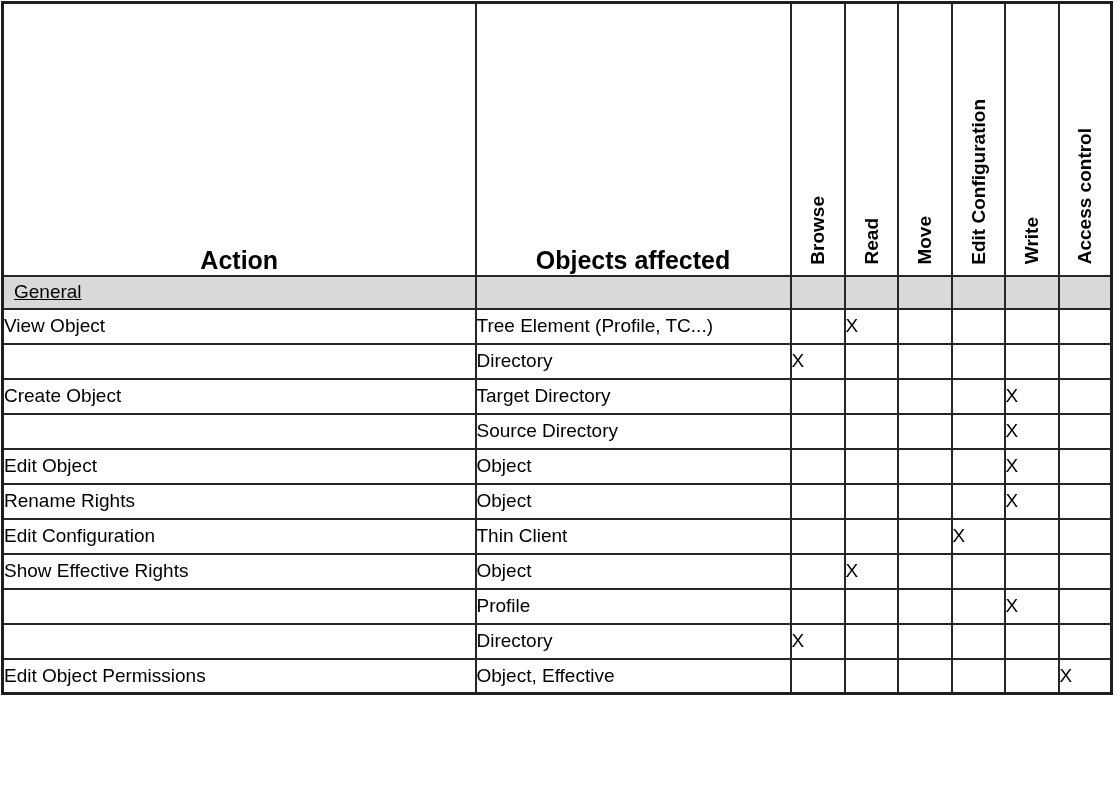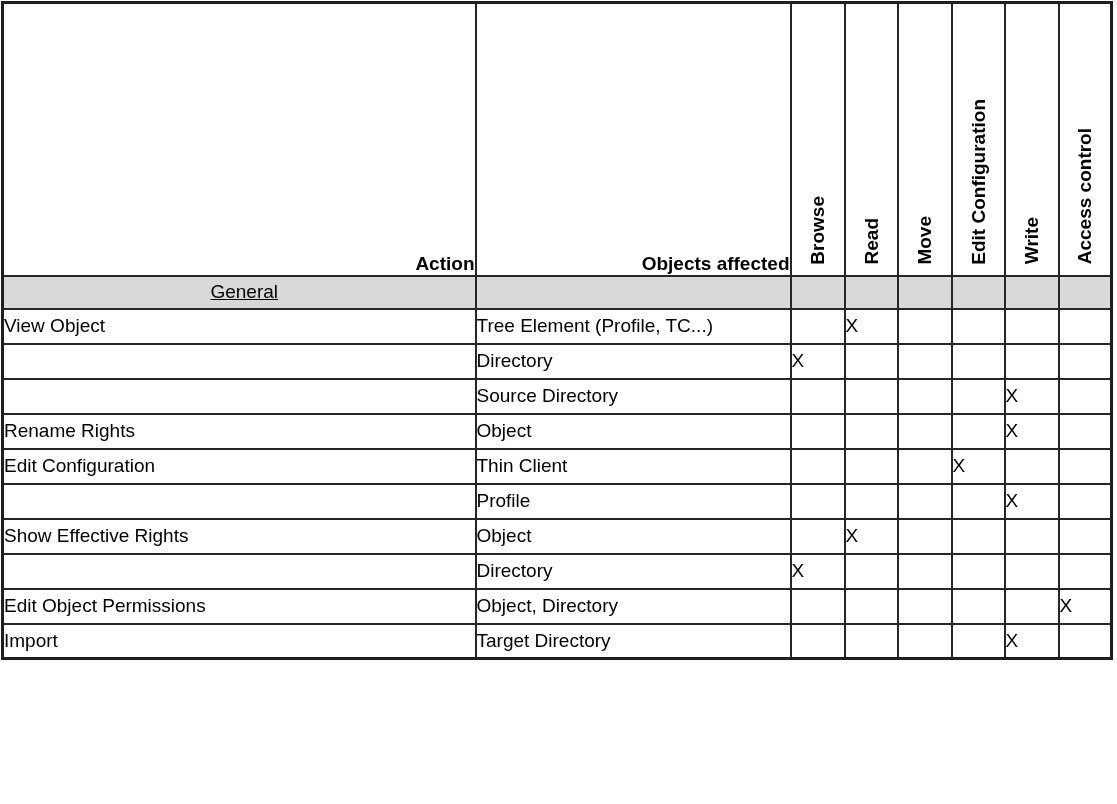--- a/index.html
+++ b/index.html
@@ -21,41 +21,40 @@
   table.perm th, table.perm td {
     border: 2px solid #262626;
     padding: 0;
     overflow: hidden;
     white-space: nowrap;
   }
   
   thead tr { height: 273px; }
   th.text-head {
     vertical-align: bottom;
-    text-align: right;
+    text-align: center;
     font-weight: bold;
-    font-size: 19px;
+    font-size: 25px;
     padding: 0 0 8px 10px;
   }
   th.rot-head { vertical-align: bottom; }
   .vert {
     writing-mode: vertical-rl;
     transform: rotate(180deg);
     font-weight: bold;
     font-size: 19px;
     line-height: 1;
     margin: 0 auto 10px auto;
   }
   
   tr.section { height: 33px; }
   tr.section td {
     background: #d9d9d9;
     font-size: 19px;
     vertical-align: middle;
-    text-align: center;
   }
   tr.section td.sec-label { padding-left: 10px; }
   tr.section td.sec-label span { text-decoration: underline; }
   
   tr.body-row { height: 35px; border-radius: 6px; }
   tr.body-row td {
     font-size: 19px;
     vertical-align: middle;
   }
   td.action-cell, td.objects-cell { padding-left: 11px; }
@@ -124,22 +123,42 @@
     <td class="action-cell"></td>
     <td class="objects-cell">Directory</td>
     <td class="mark-cell">X</td>
     <td class="mark-cell"></td>
     <td class="mark-cell"></td>
     <td class="mark-cell"></td>
     <td class="mark-cell"></td>
     <td class="mark-cell"></td>
   </tr>
       <tr class="body-row">
+    <td class="action-cell">Create Object</td>
+    <td class="objects-cell">Target Directory</td>
+    <td class="mark-cell"></td>
+    <td class="mark-cell"></td>
+    <td class="mark-cell"></td>
+    <td class="mark-cell"></td>
+    <td class="mark-cell">X</td>
+    <td class="mark-cell"></td>
+  </tr>
+      <tr class="body-row">
     <td class="action-cell"></td>
     <td class="objects-cell">Source Directory</td>
+    <td class="mark-cell"></td>
+    <td class="mark-cell"></td>
+    <td class="mark-cell"></td>
+    <td class="mark-cell"></td>
+    <td class="mark-cell">X</td>
+    <td class="mark-cell"></td>
+  </tr>
+      <tr class="body-row">
+    <td class="action-cell">Edit Object</td>
+    <td class="objects-cell">Object</td>
     <td class="mark-cell"></td>
     <td class="mark-cell"></td>
     <td class="mark-cell"></td>
     <td class="mark-cell"></td>
     <td class="mark-cell">X</td>
     <td class="mark-cell"></td>
   </tr>
       <tr class="body-row">
     <td class="action-cell">Rename Rights</td>
     <td class="objects-cell">Object</td>
@@ -154,63 +173,53 @@
     <td class="action-cell">Edit Configuration</td>
     <td class="objects-cell">Thin Client</td>
     <td class="mark-cell"></td>
     <td class="mark-cell"></td>
     <td class="mark-cell"></td>
     <td class="mark-cell">X</td>
     <td class="mark-cell"></td>
     <td class="mark-cell"></td>
   </tr>
       <tr class="body-row">
-    <td class="action-cell"></td>
-    <td class="objects-cell">Profile</td>
-    <td class="mark-cell"></td>
-    <td class="mark-cell"></td>
-    <td class="mark-cell"></td>
-    <td class="mark-cell"></td>
-    <td class="mark-cell">X</td>
-    <td class="mark-cell"></td>
-  </tr>
-      <tr class="body-row">
     <td class="action-cell">Show Effective Rights</td>
     <td class="objects-cell">Object</td>
     <td class="mark-cell"></td>
     <td class="mark-cell">X</td>
     <td class="mark-cell"></td>
     <td class="mark-cell"></td>
     <td class="mark-cell"></td>
     <td class="mark-cell"></td>
   </tr>
       <tr class="body-row">
     <td class="action-cell"></td>
+    <td class="objects-cell">Profile</td>
+    <td class="mark-cell"></td>
+    <td class="mark-cell"></td>
+    <td class="mark-cell"></td>
+    <td class="mark-cell"></td>
+    <td class="mark-cell">X</td>
+    <td class="mark-cell"></td>
+  </tr>
+      <tr class="body-row">
+    <td class="action-cell"></td>
     <td class="objects-cell">Directory</td>
     <td class="mark-cell">X</td>
     <td class="mark-cell"></td>
     <td class="mark-cell"></td>
     <td class="mark-cell"></td>
     <td class="mark-cell"></td>
     <td class="mark-cell"></td>
   </tr>
       <tr class="body-row">
     <td class="action-cell">Edit Object Permissions</td>
-    <td class="objects-cell">Object, Directory</td>
-    <td class="mark-cell"></td>
-    <td class="mark-cell"></td>
-    <td class="mark-cell"></td>
-    <td class="mark-cell"></td>
-    <td class="mark-cell"></td>
-    <td class="mark-cell">X</td>
-  </tr>
-      <tr class="body-row">
-    <td class="action-cell">Import</td>
-    <td class="objects-cell">Target Directory</td>
-    <td class="mark-cell"></td>
-    <td class="mark-cell"></td>
-    <td class="mark-cell"></td>
-    <td class="mark-cell"></td>
-    <td class="mark-cell">X</td>
-    <td class="mark-cell"></td>
+    <td class="objects-cell">Object, Effective</td>
+    <td class="mark-cell"></td>
+    <td class="mark-cell"></td>
+    <td class="mark-cell"></td>
+    <td class="mark-cell"></td>
+    <td class="mark-cell"></td>
+    <td class="mark-cell">X</td>
   </tr>
     </tbody>
 </table>
 
 </body></html>

